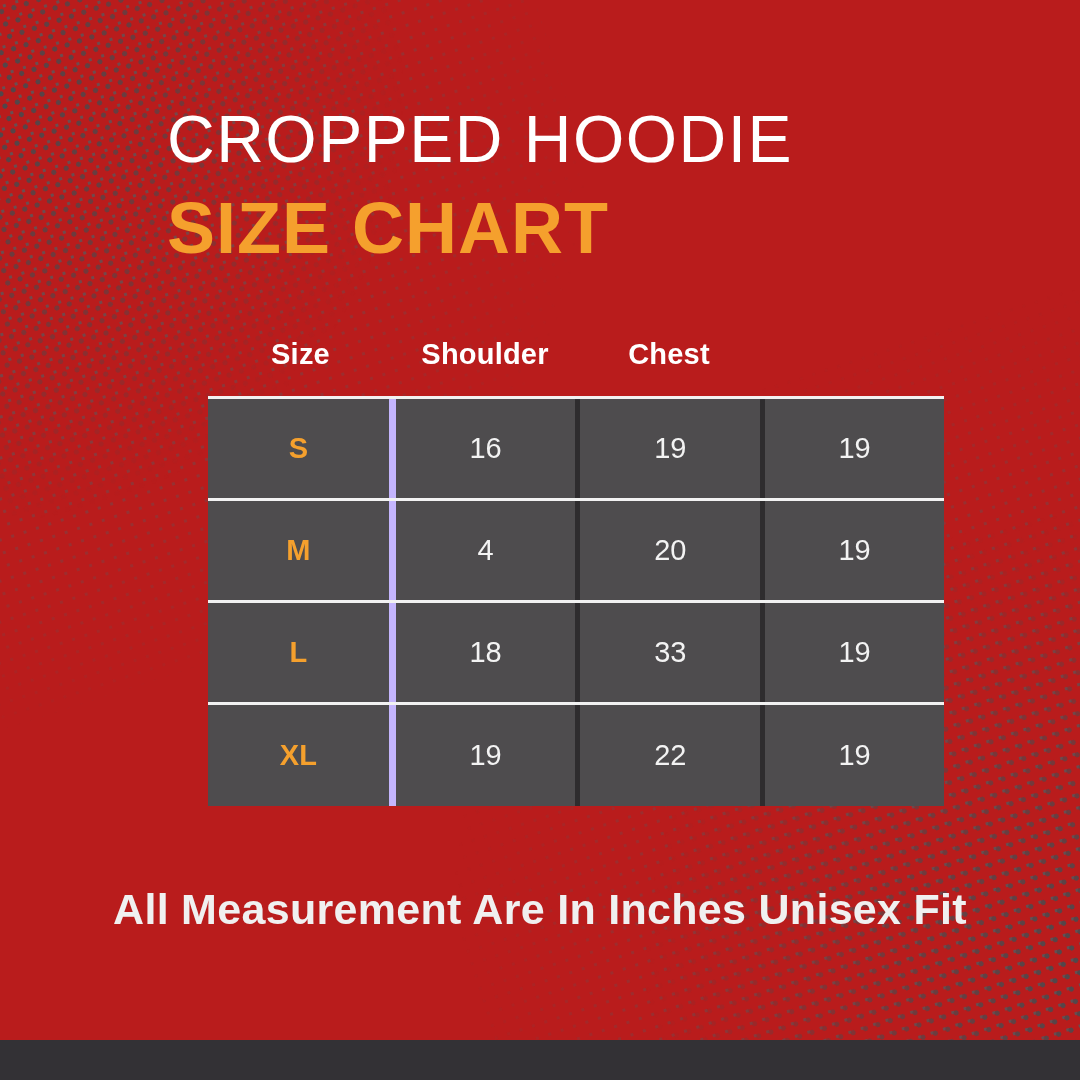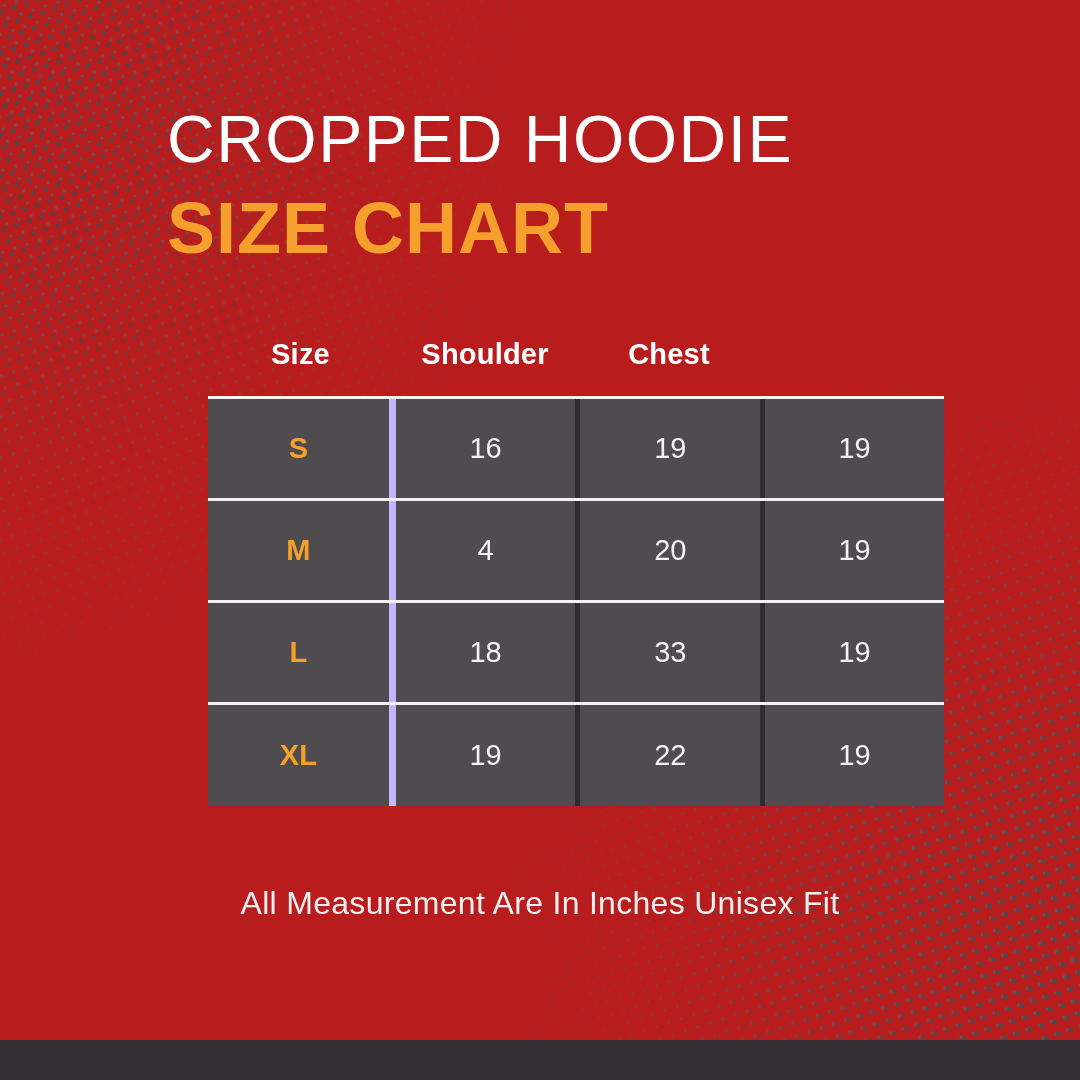--- a/index.html
+++ b/index.html
@@ -165,22 +165,22 @@
   .trow .tcell.col-1 { border-left: 7px solid #c4b5fd; }
   .trow .tcell.col-2 { border-left: 5px solid #2e2c2e; }
   .trow .tcell.col-3 { border-left: 5px solid #2e2c2e; }
 
   .footnote {
     position: absolute;
     left: 0;
     top: 885px;
     width: 1080px;
     text-align: center;
-    font-size: 32px;
-    font-weight: 400;
+    font-size: 43px;
+    font-weight: 700;
     color: #f0f0f0;
     letter-spacing: 0.3px;
   }
 </style>
 </head>
 <body>
 
 <div id="poster">
 
   <div class="halftone halftone-tl"></div>

